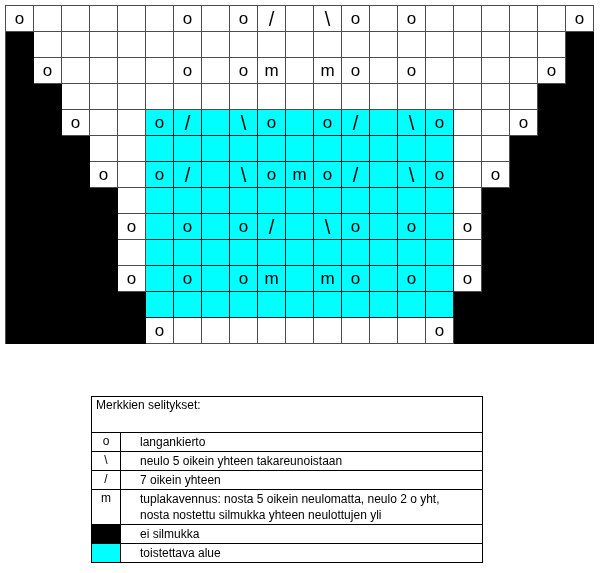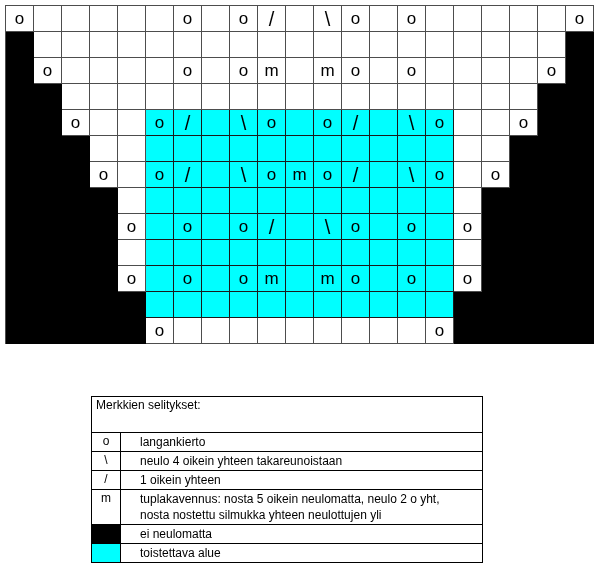--- a/index.html
+++ b/index.html
@@ -456,40 +456,40 @@
     <div id="legend-rows">
         <div class="lrow">
           <div class="lsym">o</div>
           <div class="ltext">
             <div class="line">langankierto</div>
           </div>
         </div>
         <div class="lrow">
           <div class="lsym">\</div>
           <div class="ltext">
-            <div class="line">neulo 4 oikein yhteen takareunoistaan</div>
+            <div class="line">neulo 5 oikein yhteen takareunoistaan</div>
           </div>
         </div>
         <div class="lrow">
           <div class="lsym">/</div>
           <div class="ltext">
-            <div class="line">1 oikein yhteen</div>
+            <div class="line">7 oikein yhteen</div>
           </div>
         </div>
         <div class="lrow">
           <div class="lsym">m</div>
           <div class="ltext">
             <div class="line">tuplakavennus: nosta 5 oikein neulomatta, neulo 2 o yht,</div>
             <div class="line">nosta nostettu silmukka yhteen neulottujen yli</div>
           </div>
         </div>
         <div class="lrow">
           <div class="lsym swB"></div>
           <div class="ltext">
-            <div class="line">ei neulomatta</div>
+            <div class="line">ei silmukka</div>
           </div>
         </div>
         <div class="lrow">
           <div class="lsym swC"></div>
           <div class="ltext">
             <div class="line">toistettava alue</div>
           </div>
         </div>
       </div>
   </div>

